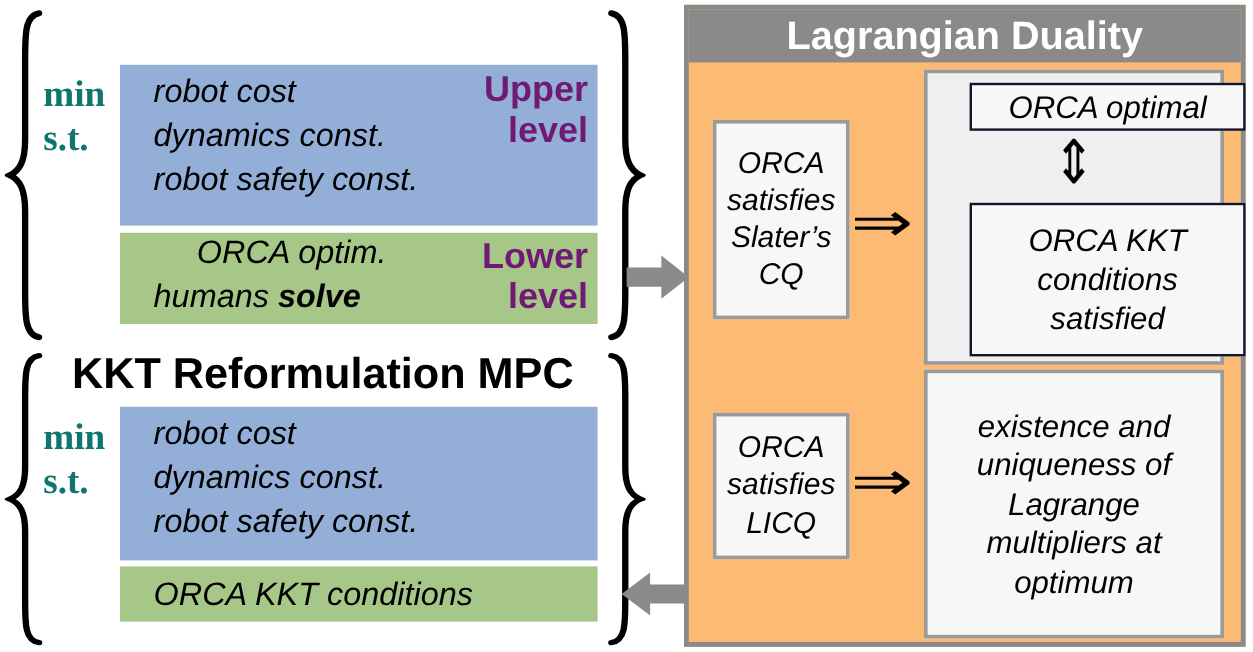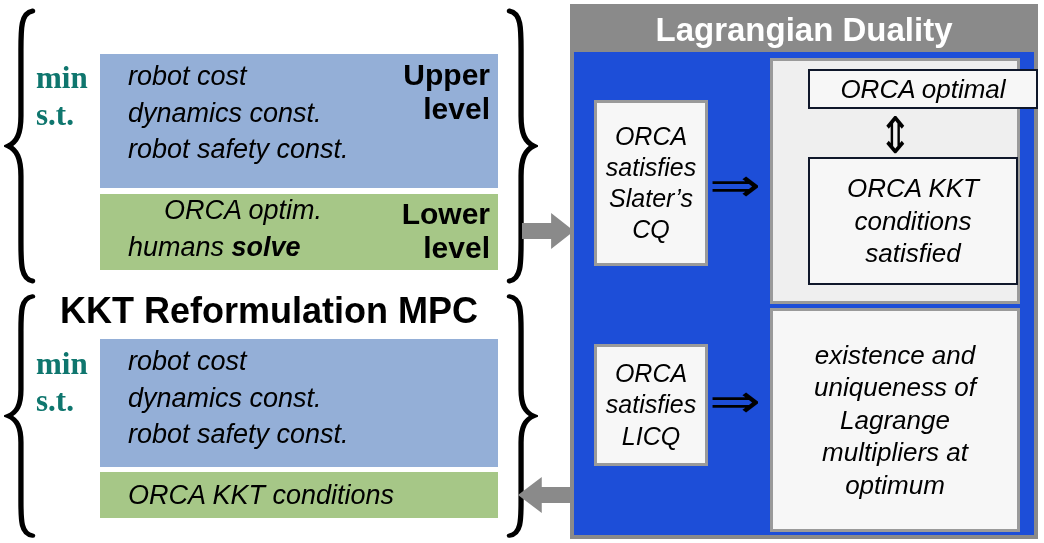--- a/index.html
+++ b/index.html
@@ -6,22 +6,22 @@
   #stage{position:relative;width:1044px;height:543px;background:#ffffff;
          font-family:"Liberation Sans",sans-serif;color:#111;overflow:hidden;}
   .abs{position:absolute;}
   .pre{white-space:pre-line;}
   .block-title{font-weight:bold;font-size:36px;text-align:center;color:#000;}
   .mathvar{font-family:"Liberation Serif",serif;font-weight:bold;
            font-size:31px;color:#0f766e;}
   .blue-box{background:#94afd7;}
   .green-box{background:#a6c787;}
   .box-lines{font-style:italic;font-size:27px;line-height:1.36;color:#000;margin-left:16px;}
-  .level-label{font-weight:bold;font-size:30px;line-height:1.13;color:#000000;text-align:right;}
-  .panel{background:#1d4ed8;border:4px solid #8a8a8a;box-sizing:border-box;}
+  .level-label{font-weight:bold;font-size:30px;line-height:1.13;color:#701a75;text-align:right;}
+  .panel{background:#fdba74;border:4px solid #8a8a8a;box-sizing:border-box;}
   .panel-header{background:#8a8a8a;color:#fff;font-weight:bold;font-size:33px;
                 text-align:center;line-height:44px;}
   .gbox{background:#f7f7f7;border:3px solid #9a9a9a;box-sizing:border-box;
         display:flex;align-items:center;justify-content:center;text-align:center;
         font-style:italic;font-size:26px;line-height:1.25;color:#000;}
   .gbox-outer{background:#efefef;border:3px solid #9a9a9a;box-sizing:border-box;}
   .gbox-inner{background:#f7f7f7;border:2px solid #0f172a;margin-left:26px;}
   .sym{font-family:"DejaVu Sans",sans-serif;color:#000;text-align:center;font-style:normal;}
 </style>
 </head>
@@ -94,21 +94,21 @@
     <div class="abs gbox pre" style="left:20px;top:92px;width:114px;height:166px;font-size:25px">ORCA
 satisfies
 Slater’s
 CQ</div>
 
     <div class="abs sym" style="left:128px;top:152px;width:66px;font-size:46px;line-height:50px;transform:scaleX(1.35)">⇒</div>
 
     <div class="abs gbox-outer" style="left:196px;top:50px;width:250px;height:246px">
       <div class="abs gbox gbox-inner pre" style="left:9px;top:8px;width:230px;height:40px">ORCA optimal</div>
       <div class="abs sym" style="left:0;top:46px;width:100%;font-size:42px;line-height:58px;transform:scaleY(1.2)">⇕</div>
-      <div class="abs gbox gbox-inner pre" style="left:9px;top:96px;width:210px;height:128px">ORCA KKT
+      <div class="abs gbox gbox-inner pre" style="left:9px;top:108px;width:230px;height:128px">ORCA KKT
 conditions
 satisfied</div>
     </div>
 
     <div class="abs gbox pre" style="left:20px;top:336px;width:114px;height:122px;font-size:25px">ORCA
 satisfies
 LICQ</div>
 
     <div class="abs sym" style="left:128px;top:368px;width:66px;font-size:46px;line-height:50px;transform:scaleX(1.35)">⇒</div>
 

